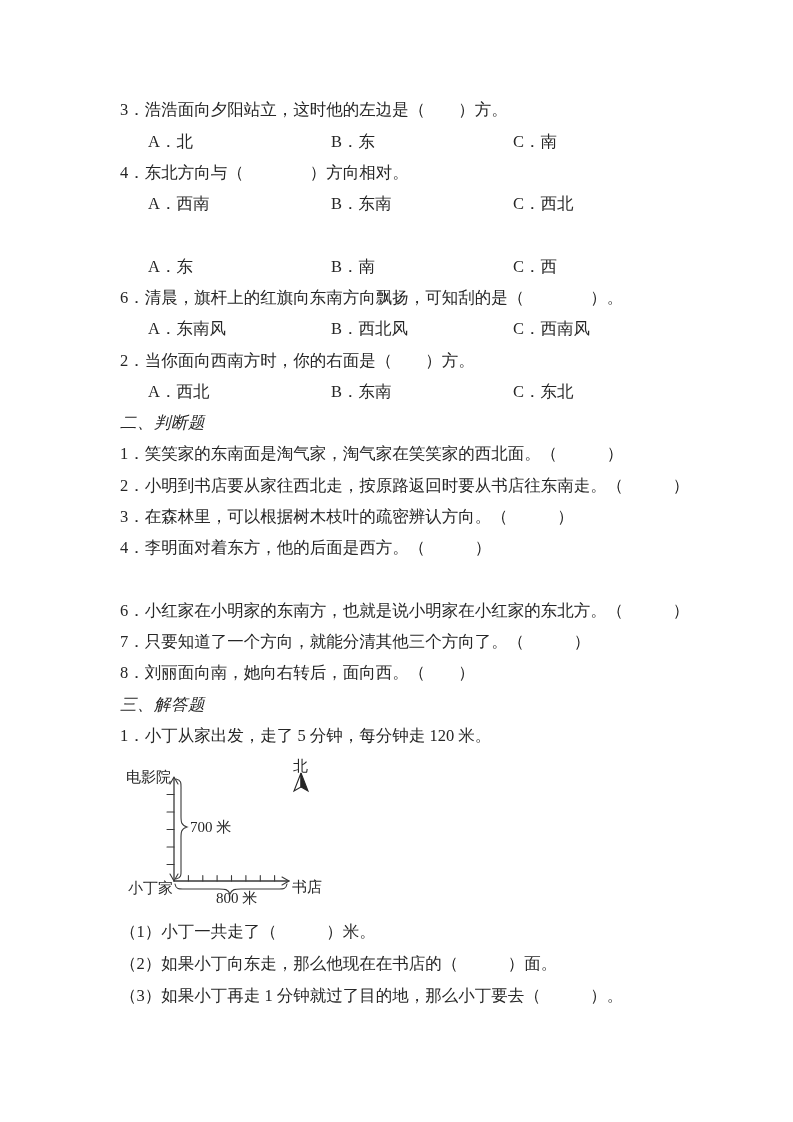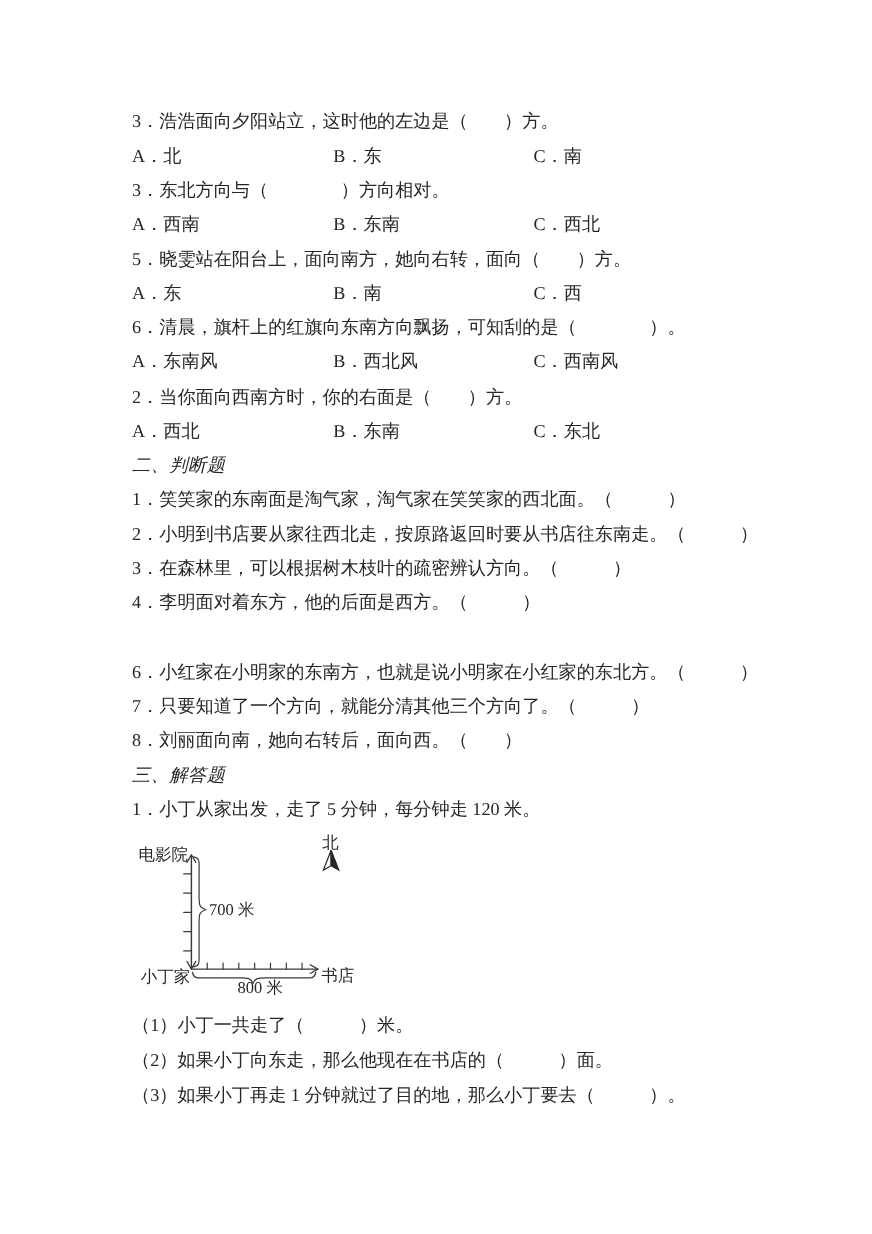--- a/index.html
+++ b/index.html
@@ -12,21 +12,21 @@
     overflow:hidden;
   }
   .line{
     position:absolute;
     left:120px;
     font-size:16.5px;
     line-height:31px;
     white-space:pre;
     color:#262626;
   }
-  .opts span{position:absolute;top:0;white-space:pre;}
+  .opts span{position:absolute;top:0;white-space:pre;margin-left:28px;}
   .optA{left:0;}
   .optB{left:183px;}
   .optC{left:365px;}
   .section-title{letter-spacing:0.5px;font-style:italic;}
   svg text{
     font-family:"Liberation Serif","DejaVu Serif",serif;
     font-size:15px;
     fill:#262626;
   }
   svg .stroke{stroke:#3a3a3a;stroke-width:1.3;fill:none;stroke-linecap:round;}
@@ -37,28 +37,27 @@
 
 <div id="page">
 
   <div class="line" style="top:94px">3．浩浩面向夕阳站立，这时他的左边是（　　）方。</div>
   <div class="line opts" style="top:126px">
     <span class="optA">A．北</span>
     <span class="optB">B．东</span>
     <span class="optC">C．南</span>
   </div>
 
-  <div class="line" style="top:157px">3．东北方向与（　　　　）方向相对。</div>
+  <div class="line" style="top:157px">4．东北方向与（　　　　）方向相对。</div>
   <div class="line opts" style="top:188px">
     <span class="optA">A．西南</span>
     <span class="optB">B．东南</span>
     <span class="optC">C．西北</span>
   </div>
 
-  <div class="line" style="top:220px">5．晓雯站在阳台上，面向南方，她向右转，面向（　　）方。</div>
   <div class="line opts" style="top:251px">
     <span class="optA">A．东</span>
     <span class="optB">B．南</span>
     <span class="optC">C．西</span>
   </div>
 
   <div class="line" style="top:282px">6．清晨，旗杆上的红旗向东南方向飘扬，可知刮的是（　　　　）。</div>
   <div class="line opts" style="top:313px">
     <span class="optA">A．东南风</span>
     <span class="optB">B．西北风</span>

